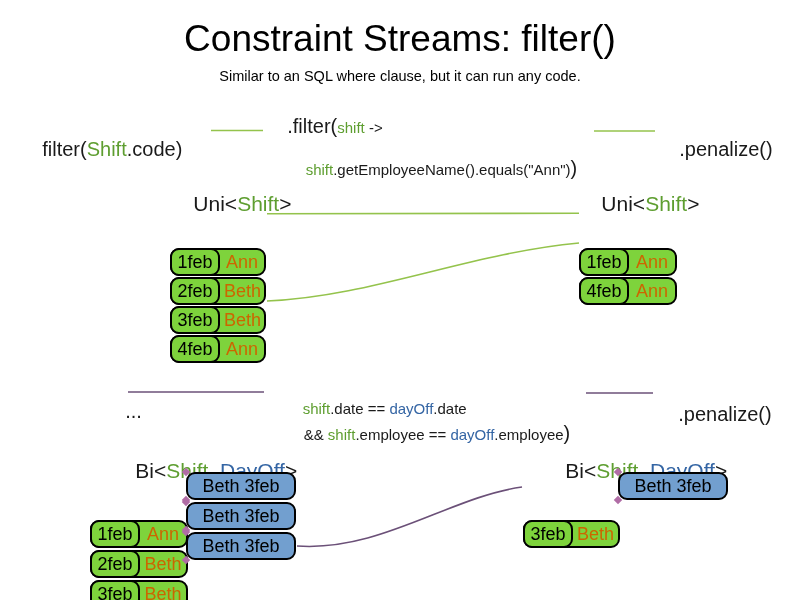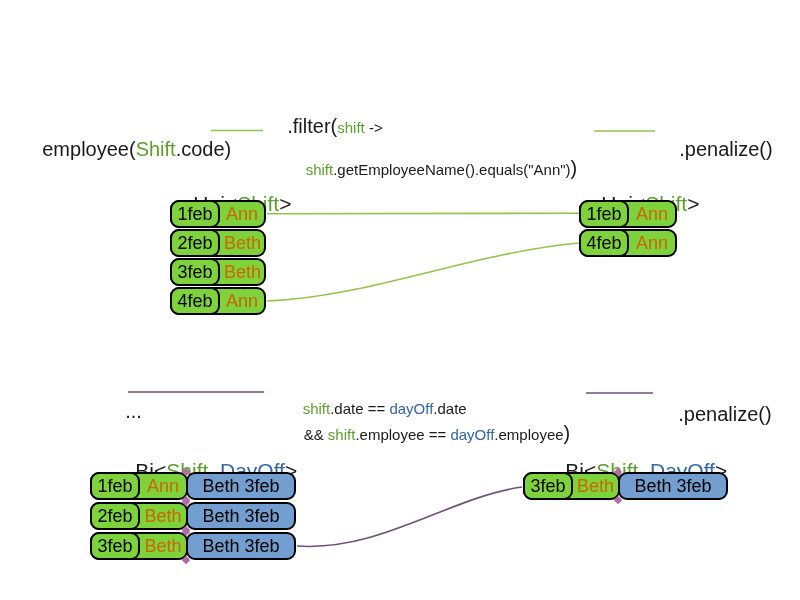--- a/index.html
+++ b/index.html
@@ -32,21 +32,21 @@
   .small{font-size:15px;}
   .bigparen{font-size:20px;}
   .g{color:var(--green-text);}
   .b{color:var(--blue-text);}
   .k{color:var(--ink);}
   .typelabel{position:absolute;font-size:21px;white-space:pre;color:#000;}
   svg.connectors{position:absolute;left:0;top:0;pointer-events:none;}
   .card{
     position:absolute;display:flex;align-items:center;
     background:var(--card-green);border:2px solid #000;border-radius:9px;
-    height:28px;box-sizing:border-box;
+    height:28px;box-sizing:border-box;margin-top:48px;
   }
   .date{
     background:var(--card-green);border:2px solid #000;border-radius:9px;
     height:28px;box-sizing:border-box;margin:-2px 0 -2px -2px;
     display:flex;align-items:center;justify-content:center;
     padding:0 5px;font-size:18px;color:#000;min-width:50px;
   }
   .name{
     flex:1;text-align:center;font-size:18px;color:var(--orange-text);
     padding:0 4px;
@@ -62,33 +62,35 @@
   .diamond{
     position:absolute;width:6px;height:6px;background:var(--diamond);
     transform:rotate(45deg);z-index:3;
   }
 </style>
 </head>
 <body>
 
 <div class="slide">
 
+  <h1 class="title">Constraint Streams: filter()</h1>
+  <div class="subtitle">Similar to an SQL where clause, but it can run any code.</div>
 
   <svg class="connectors" width="800" height="600" viewBox="0 0 800 600">
     <path d="M211,130.5 H263" stroke="#94c34c" stroke-width="1.6" fill="none"></path>
     <path d="M594,131 H655" stroke="#94c34c" stroke-width="1.6" fill="none"></path>
     <path d="M267,213.8 L579,213.2" stroke="#94c34c" stroke-width="1.6" fill="none"></path>
     <path d="M267,301 C370,297 470,253 579,243" stroke="#94c34c" stroke-width="1.6" fill="none"></path>
     <path d="M128,392 H264" stroke="#6b5078" stroke-width="1.6" fill="none"></path>
     <path d="M586,393 H653" stroke="#6b5078" stroke-width="1.6" fill="none"></path>
     <path d="M297,546 C380,552 450,497 522,487" stroke="#6b5078" stroke-width="1.6" fill="none"></path>
   </svg>
 
   <div class="code" style="left:20px;top:115px;">
-    <span class="k">employee(</span><span class="g">Shift</span><span class="k">.code)</span>
+    <span class="k">filter(</span><span class="g">Shift</span><span class="k">.code)</span>
   </div>
 
   <div class="code" style="left:265px;top:92px;">
     <span class="k">.filter(</span><span class="g small">shift</span><span class="k small"> -&gt;</span>
   </div>
   <div class="code small" style="left:289px;top:140px;">
     <span class="g">shift</span><span class="k">.getEmployeeName().equals("Ann")</span><span class="k bigparen">)</span>
   </div>
 
   <div class="code" style="left:657px;top:115px;">

